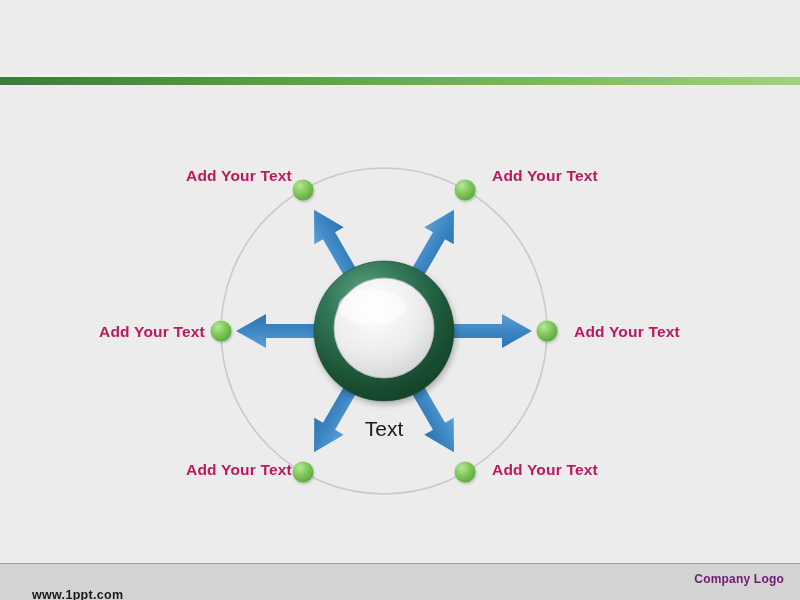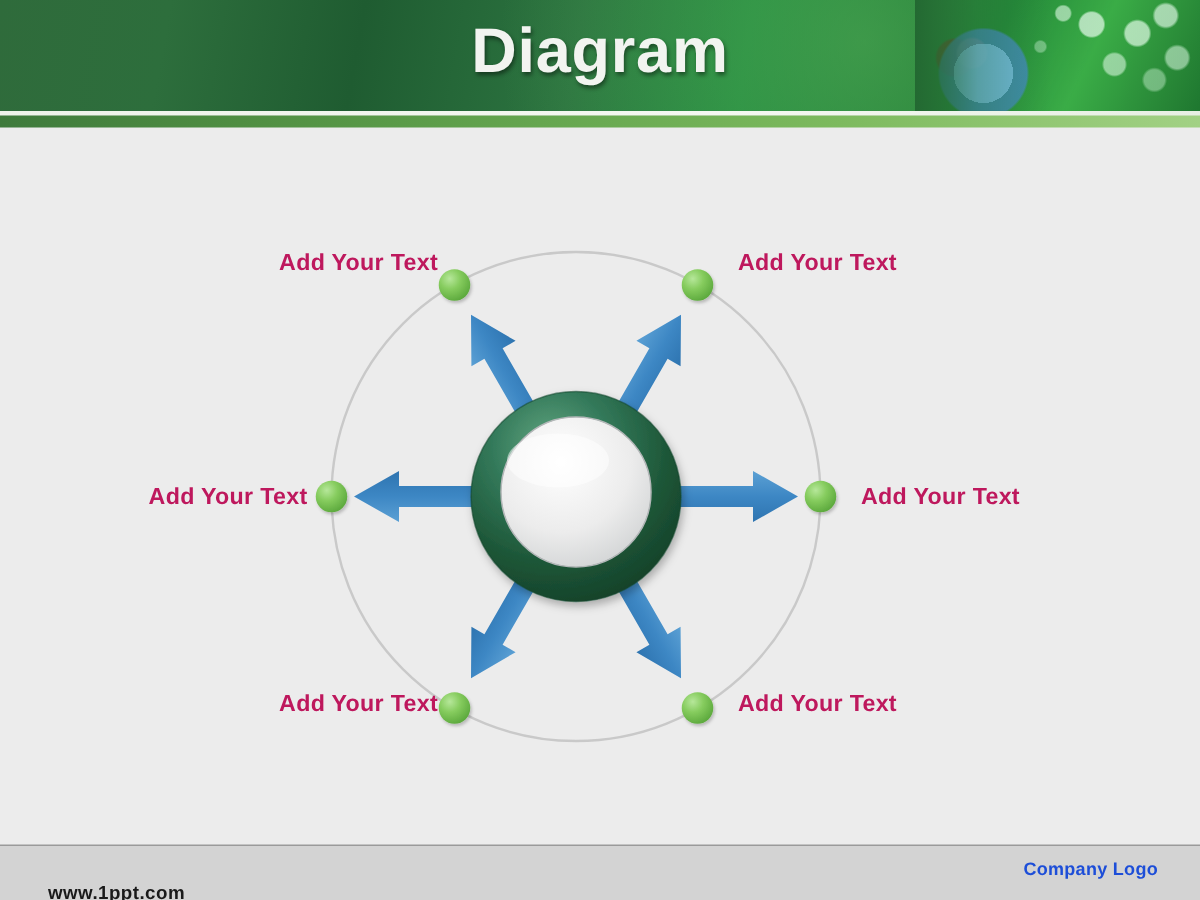--- a/index.html
+++ b/index.html
@@ -139,39 +139,32 @@
     position: absolute;
     left: 32px; top: 588px;
     font-size: 12.5px;
     font-weight: bold;
     color: #1a1a1a;
     letter-spacing: 0.3px;
     text-align: center;
   }
   .footer-right {
     position: absolute;
-    right: 28px; top: 572px;
+    right: 16px; top: 572px;
     font-size: 12px;
     font-weight: bold;
-    color: #1d4ed8;
+    color: #701a75;
     letter-spacing: 0.2px;
   }
 </style>
 </head>
 <body>
 
 <div class="slide">
 
-  <div class="header">
-    <div class="header-photo">
-      <div class="leaf"></div>
-      <div class="fade"></div>
-    </div>
-    <div class="header-title">Diagram</div>
-  </div>
   <div class="header-rule-light"></div>
   <div class="header-rule-green"></div>
 
   <div class="stage">
 
     <svg class="svg-diagram" width="800" height="470" viewBox="0 0 800 470">
       <defs>
         <radialGradient id="dotGrad" cx="35%" cy="30%" r="75%">
           <stop offset="0%" stop-color="#b6e79a"></stop>
           <stop offset="45%" stop-color="#86cc5e"></stop>
@@ -241,20 +234,21 @@
       <g filter="url(#dotShadow)">
         <circle cx="547" cy="246" r="10.5" fill="url(#dotGrad)"></circle>
         <circle cx="221" cy="246" r="10.5" fill="url(#dotGrad)"></circle>
         <circle cx="465" cy="105" r="10.5" fill="url(#dotGrad)"></circle>
         <circle cx="303" cy="105" r="10.5" fill="url(#dotGrad)"></circle>
         <circle cx="465" cy="387" r="10.5" fill="url(#dotGrad)"></circle>
         <circle cx="303" cy="387" r="10.5" fill="url(#dotGrad)"></circle>
       </g>
     </svg>
 
+    <div class="center-text" style="left:324px; top:332px;">Text</div>
 
     <div class="node-label left" style="left:0px; top:82px; width:292px;">Add Your Text</div>
 
     <div class="node-label right" style="left:492px; top:82px;">Add Your Text</div>
 
     <div class="node-label left" style="left:0px; top:238px; width:205px;">Add Your Text</div>
 
     <div class="node-label right" style="left:574px; top:238px;">Add Your Text</div>
 
     <div class="node-label left" style="left:0px; top:376px; width:292px;">Add Your Text</div>

